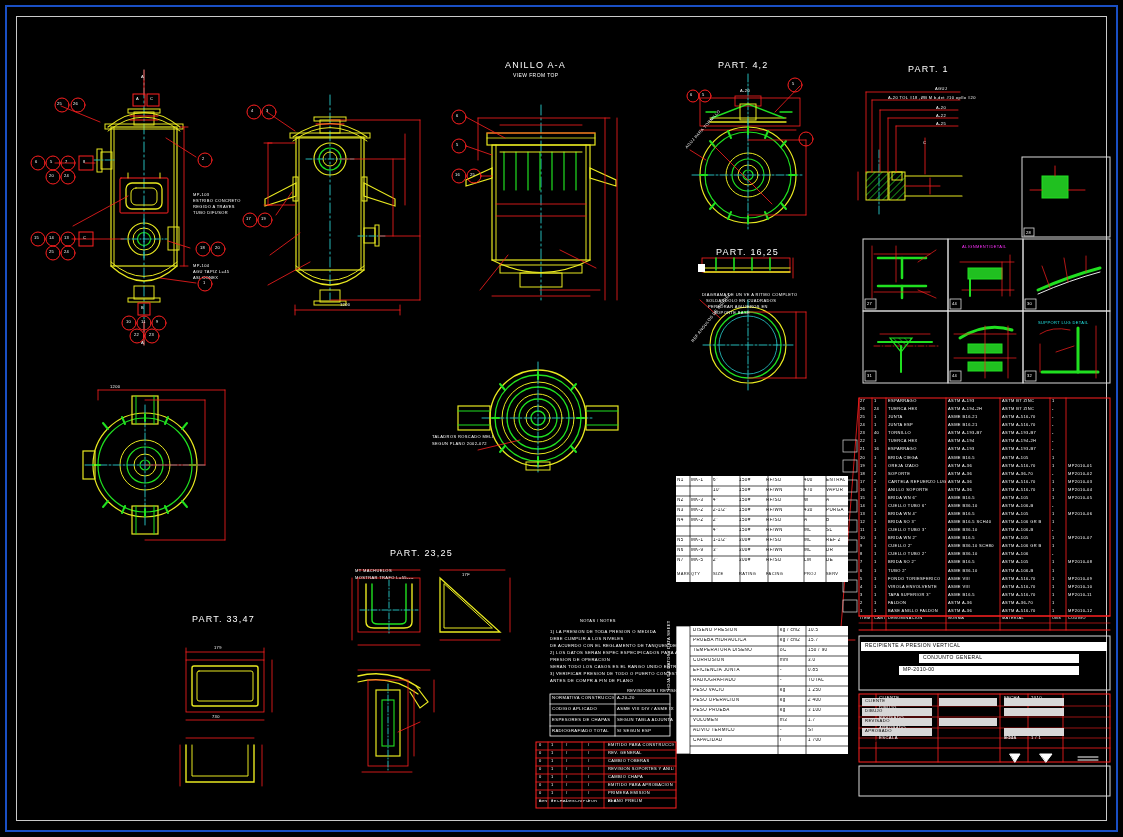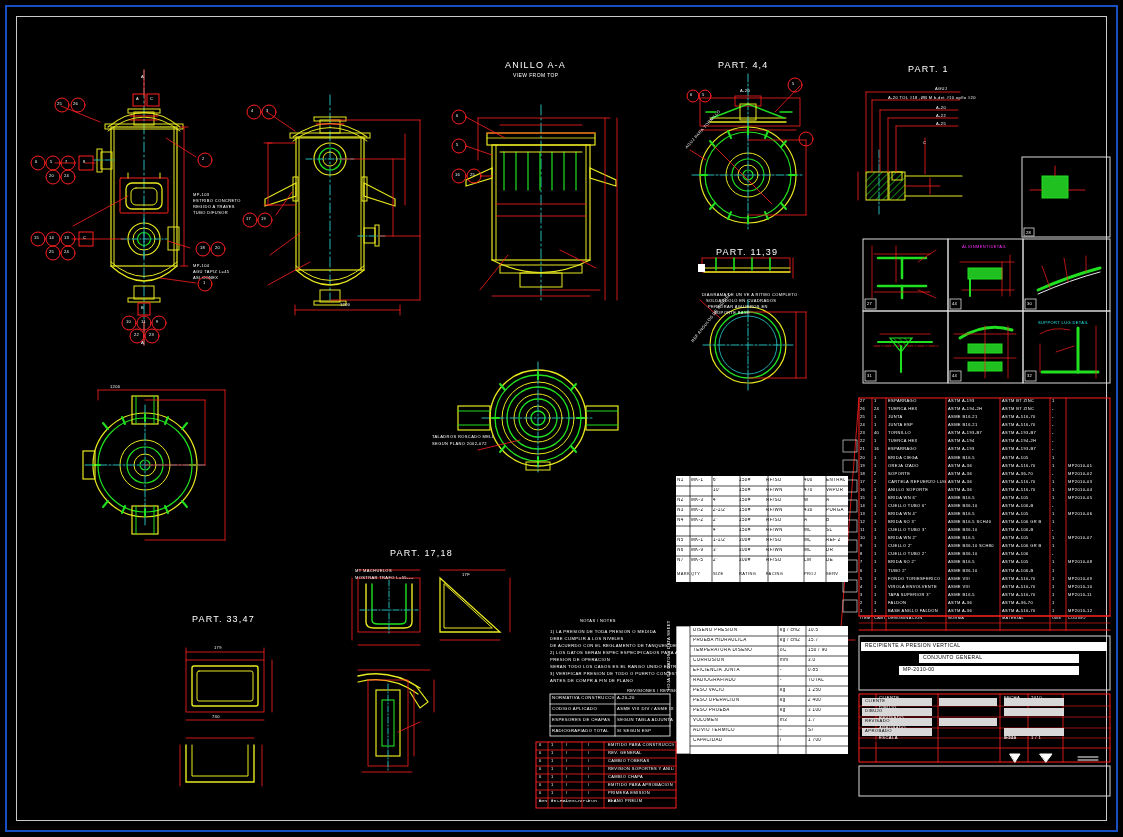--- a/index.html
+++ b/index.html
@@ -658,24 +658,24 @@
         <line x1="582" y1="742" x2="582" y2="808"></line>
         <line x1="604" y1="742" x2="604" y2="808"></line>
       </g>
     </g>
 
     </g>
   </svg>
 
   <div class="title-lbl" style="left:505px;top:60px">ANILLO  A-A</div>
   <div class="lbl tiny" style="left:513px;top:72px">VIEW FROM TOP</div>
-  <div class="title-lbl" style="left:718px;top:60px">PART.  4,4</div>
+  <div class="title-lbl" style="left:718px;top:60px">PART.  4,2</div>
   <div class="title-lbl" style="left:908px;top:64px">PART.  1</div>
-  <div class="title-lbl" style="left:716px;top:247px">PART.  11,39</div>
-  <div class="title-lbl" style="left:390px;top:548px">PART.  17,18</div>
+  <div class="title-lbl" style="left:716px;top:247px">PART.  16,25</div>
+  <div class="title-lbl" style="left:390px;top:548px">PART.  23,25</div>
   <div class="title-lbl" style="left:192px;top:614px">PART.  33,47</div>
 
   <div class="lbl vtiny" style="left:57px;top:101px">25</div>
   <div class="lbl vtiny" style="left:73px;top:101px">26</div>
   <div class="lbl vtiny" style="left:136px;top:96px">A</div>
   <div class="lbl vtiny" style="left:150px;top:96px">C</div>
   <div class="lbl vtiny" style="left:141px;top:74px">A</div>
   <div class="lbl vtiny" style="left:141px;top:340px">A</div>
 
   <div class="lbl vtiny" style="left:35px;top:159px">6</div>

